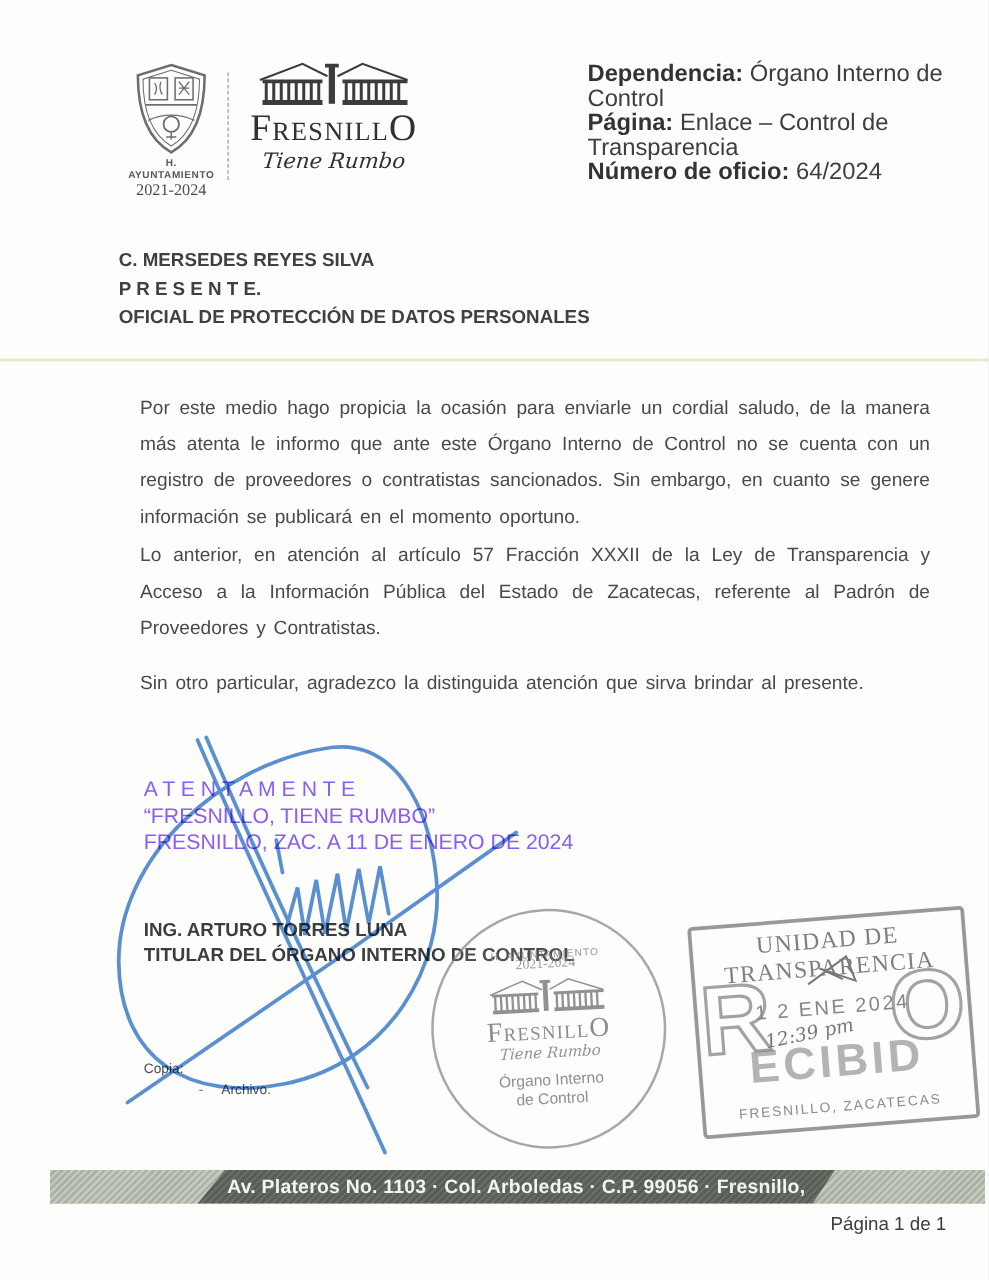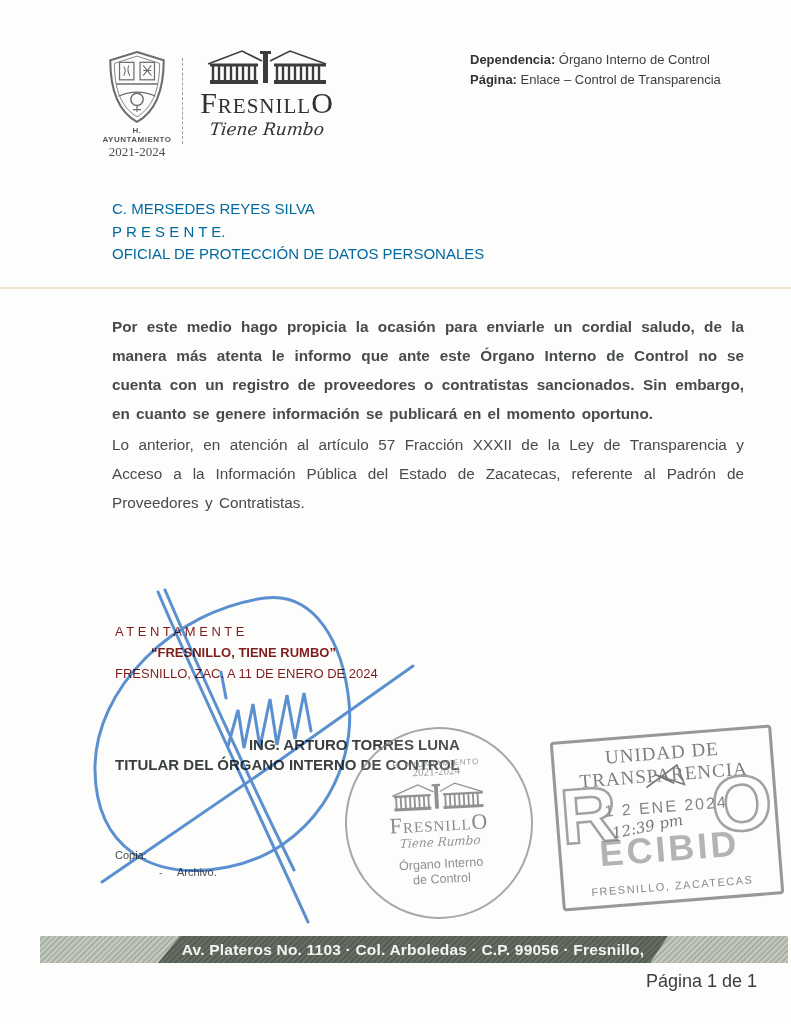--- a/index.html
+++ b/index.html
@@ -9,34 +9,34 @@
     font-family:"Liberation Sans",sans-serif;color:#45494b;
   }
   
   .crest-block{position:absolute;left:98px;top:50px;width:78px;text-align:center;color:#5f6361;}
   .crest-title{font-size:8px;font-weight:bold;letter-spacing:.5px;margin-top:2px;color:#55595b;}
   .crest-years{font-size:13px;font-family:"Liberation Serif",serif;color:#4c5052;}
   .logo-divider{position:absolute;left:182px;top:58px;height:86px;border-left:1px dashed #9aa09c;}
   .logo-block{position:absolute;left:192px;top:48px;width:150px;text-align:center;color:#33363                5;}
   .logo-wordmark{font-family:"Liberation Serif",serif;font-variant:small-caps;font-size:30px;letter-spacing:1px;color:#2f3233;line-height:30px;}
   .logo-tagline{font-family:"DejaVu Serif",serif;font-style:italic;font-size:17px;color:#2f3233;transform:skewX(-6deg);margin-top:1px;}
-  .header-info{position:absolute;left:470px;top:50px;font-size:13px;line-height:19.5px;color:#3b3f41;}
+  .header-info{position:absolute;left:470px;top:50px;font-size:19px;line-height:19.5px;color:#3b3f41;}
   .header-info b{color:#313436;}
   
-  .addressee{position:absolute;left:112px;top:198px;font-size:15px;font-weight:normal;line-height:22.5px;color:#0369a1;}
+  .addressee{position:absolute;left:95px;top:198px;font-size:15px;font-weight:bold;line-height:22.5px;color:#404040;}
   .divider{position:absolute;left:0;top:287px;width:791px;height:2px;background:#ece4c3;}
   
   .para{position:absolute;left:112px;width:632px;font-size:15.3px;line-height:29px;text-align:justify;color:#474b4d;word-spacing:2px;}
-  .p1{top:312px;font-weight:bold;}
+  .p1{top:312px;}
   .p2{top:430px;}
   .p3{top:532px;text-align:left;}
   
-  .sig-block{position:absolute;left:115px;top:621px;font-size:13px;line-height:21px;color:#7f1d1d;}
-  .sig-motto{font-weight:bold;margin-left:36px;}
-  .name-block{position:absolute;left:115px;top:735px;font-size:15px;font-weight:bold;line-height:20px;color:#3a3e40;text-align:right;}
+  .sig-block{position:absolute;left:115px;top:621px;font-size:17px;line-height:21px;color:#8b5cf6;}
+  .sig-motto{font-weight:normal;}
+  .name-block{position:absolute;left:115px;top:735px;font-size:15px;font-weight:bold;line-height:20px;color:#3a3e40;}
   .copy-block{position:absolute;left:115px;top:849px;font-size:11px;color:#4a4e50;}
   .copy-row{margin-top:5px;margin-left:44px;}
   .copy-bullet{display:inline-block;width:18px;color:#6a6e70;}
   
   .round-stamp{
     position:absolute;left:345px;top:727px;width:184px;height:188px;
     border:2.5px solid rgba(118,122,120,.7);border-radius:50%;
     transform:rotate(-3deg);color:#83878685;color:#828685;
     display:flex;flex-direction:column;align-items:center;justify-content:center;
     text-align:center;opacity:.92;background:rgba(255,255,255,.1);
@@ -68,21 +68,21 @@
   .footer-band{
     position:absolute;left:40px;top:936px;width:748px;height:27px;
     background:repeating-linear-gradient(135deg,#c3c9bd 0 2px,#aab1a5 2px 4px);
   }
   .footer-dark{
     position:absolute;left:118px;top:0;width:510px;height:27px;
     background:repeating-linear-gradient(135deg,#666d63 0 2px,#565d54 2px 4px);
     clip-path:polygon(22px 0,100% 0,calc(100% - 18px) 100%,0 100%);
     color:#f4f5f1;font-size:15.5px;font-weight:600;line-height:27px;text-align:center;letter-spacing:.2px;
   }
-  .page-indicator{position:absolute;right:34px;top:971px;font-size:18px;color:#3a3e41;}
+  .page-indicator{position:absolute;right:34px;top:971px;font-size:15px;color:#3a3e41;}
   svg{display:block;}
 </style>
 </head>
 <body>
 
 <div class="page">
 
   <svg width="0" height="0" aria-hidden="true">
     <defs>
       <g id="bridge-monument">
@@ -141,32 +141,34 @@
     <svg width="130" height="40" viewBox="0 0 130 40" style="margin:0 auto;color:#3a3d3c;">
       <use href="#bridge-monument"></use>
     </svg>
     <div class="logo-wordmark">FresnillO</div>
     <div class="logo-tagline">Tiene Rumbo</div>
   </div>
 
   <div class="header-info">
     <div><b>Dependencia:</b><span> Órgano Interno de Control</span></div>
     <div><b>Página:</b><span> Enlace – Control de Transparencia</span></div>
+    <div><b>Número de oficio:</b><span> 64/2024</span></div>
   </div>
 
   <div class="addressee">
     <div>C. MERSEDES REYES SILVA</div>
     <div>P R E S E N T E.</div>
     <div>OFICIAL DE PROTECCIÓN DE DATOS PERSONALES</div>
   </div>
 
   <div class="divider"></div>
 
   <div class="para p1">Por este medio hago propicia la ocasión para enviarle un cordial saludo, de la manera más atenta le informo que ante este Órgano Interno de Control no se cuenta con un registro de proveedores o contratistas sancionados. Sin embargo, en cuanto se genere información se publicará en el momento oportuno.</div>
   <div class="para p2">Lo anterior, en atención al artículo 57 Fracción XXXII de la Ley de Transparencia y Acceso a la Información Pública del Estado de Zacatecas, referente al Padrón de Proveedores y Contratistas.</div>
+  <div class="para p3">Sin otro particular, agradezco la distinguida atención que sirva brindar al presente.</div>
 
   <div class="sig-block">
     <div>A T E N T A M E N T E</div>
     <div class="sig-motto">“FRESNILLO, TIENE RUMBO”</div>
     <div>FRESNILLO, ZAC. A 11 DE ENERO DE 2024</div>
   </div>
 
   <div class="name-block">
     <div>ING. ARTURO TORRES LUNA</div>
     <div>TITULAR DEL ÓRGANO INTERNO DE CONTROL</div>

